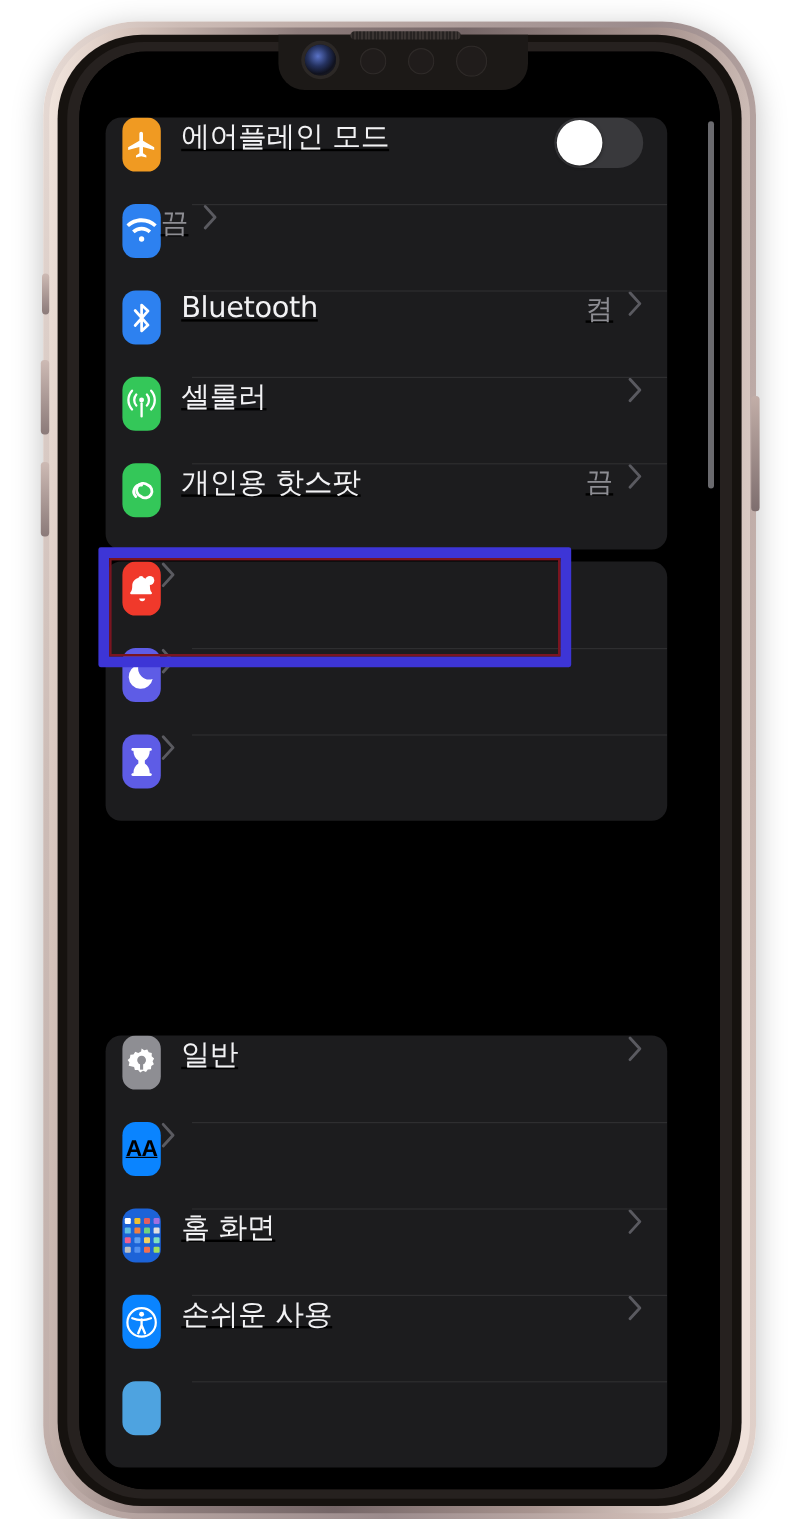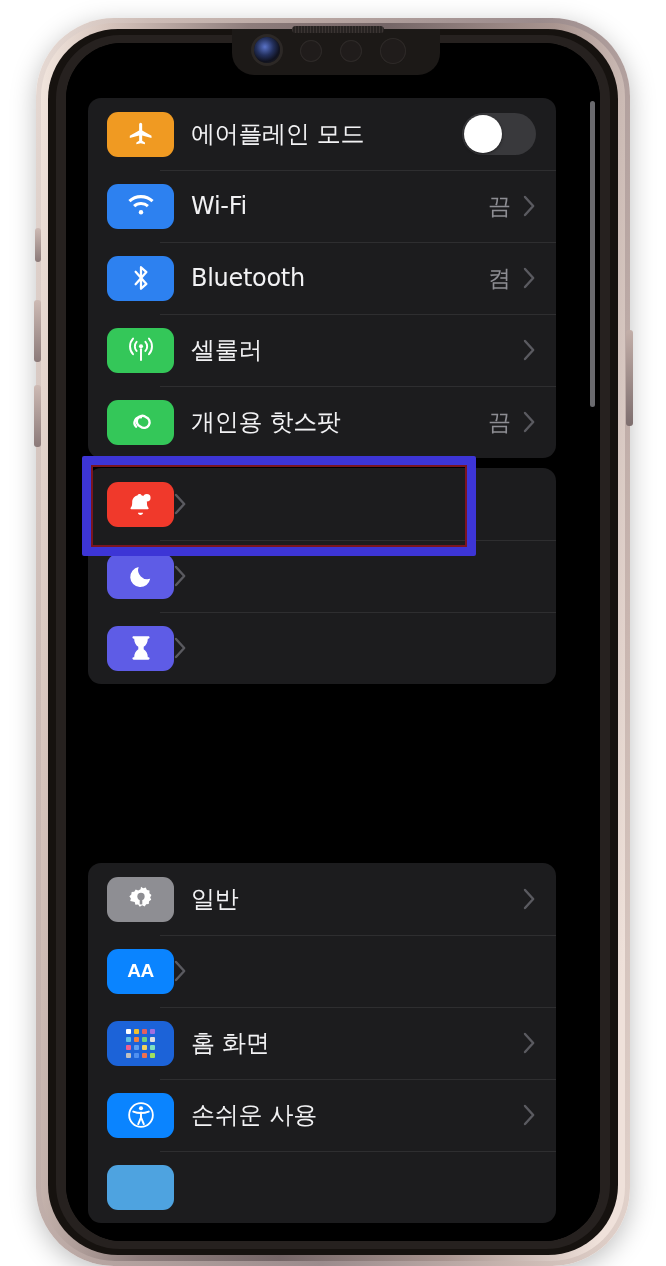--- a/index.html
+++ b/index.html
@@ -62,29 +62,29 @@
     background:#201c1b;box-shadow:inset 0 0 0 1px #2e2a28;z-index:42;}
   .s1{left:300px;} .s2{left:340px;} .s3{left:380px;width:26px;height:26px;top:38px;}
 
   
   .list{position:absolute;left:0;top:0;width:534px;height:1198px;background:#000;}
   .group{
     position:absolute;left:22px;width:468px;
     background:#1c1c1e;border-radius:13px;overflow:hidden;
   }
   .row{
-    position:relative;display:flex;align-items:center;height:72px;padding-left:19px;box-sizing:border-box;
+    position:relative;display:flex;height:72px;padding-left:14px;box-sizing:border-box;text-decoration:underline;
   }
   .row + .row::before{
     content:"";position:absolute;left:72px;right:0;top:0;height:1px;background:#2e2e30;
   }
   .ico{
-    width:67px;height:45px;border-radius:11px;flex:none;
+    width:32px;height:45px;border-radius:11px;flex:none;
     display:flex;align-items:center;justify-content:center;
-    color:#ffffff;
+    color:#000000;
   }
   .ico svg{display:block;}
   .label{
     flex:1;margin-left:17px;color:#f2f2f4;font-size:24px;letter-spacing:-0.3px;
     font-family:"DejaVu Sans","Liberation Sans",sans-serif;
   }
   .value{color:#8d8d93;font-size:23px;margin-right:12px;
     font-family:"DejaVu Sans","Liberation Sans",sans-serif;}
   .chev{color:#58585d;font-size:24px;margin-right:20px;line-height:1;}
   .chev svg{display:block;}
@@ -168,21 +168,20 @@
             </div>
           </div>
           <div class="row">
             <div class="ico ic-wifi">
               <svg width="28" height="24" viewBox="0 0 24 20" fill="#fff">
                 <path d="M12 17.2a1.9 1.9 0 1 0 0-3.8 1.9 1.9 0 0 0 0 3.8z"></path>
                 <path d="M12 9.2c1.9 0 3.7.7 5 1.9l1.8-1.9A10.2 10.2 0 0 0 12 6.5c-2.6 0-5 1-6.8 2.7L7 11.1a7.2 7.2 0 0 1 5-1.9z"></path>
                 <path d="M12 3.3c3.4 0 6.6 1.3 9 3.5l1.8-1.9A15.6 15.6 0 0 0 12 .5C7.8.5 4 2.1 1.2 4.9L3 6.8a12.4 12.4 0 0 1 9-3.5z"></path>
               </svg>
             </div>
-            <div class="label">Wi-Fi</div>
             <div class="value">끔</div>
             <div class="chev">
               <svg width="13" height="22" viewBox="0 0 13 22" fill="none" stroke="#5a5a60" stroke-width="2.4" stroke-linecap="round" stroke-linejoin="round">
                 <path d="M2 2l8.2 9L2 20"></path>
               </svg>
             </div>
           </div>
           <div class="row">
             <div class="ico ic-bt">
               <svg width="22" height="28" viewBox="0 0 16 26" fill="none" stroke="#fff" stroke-width="2.1" stroke-linejoin="round" stroke-linecap="round">

